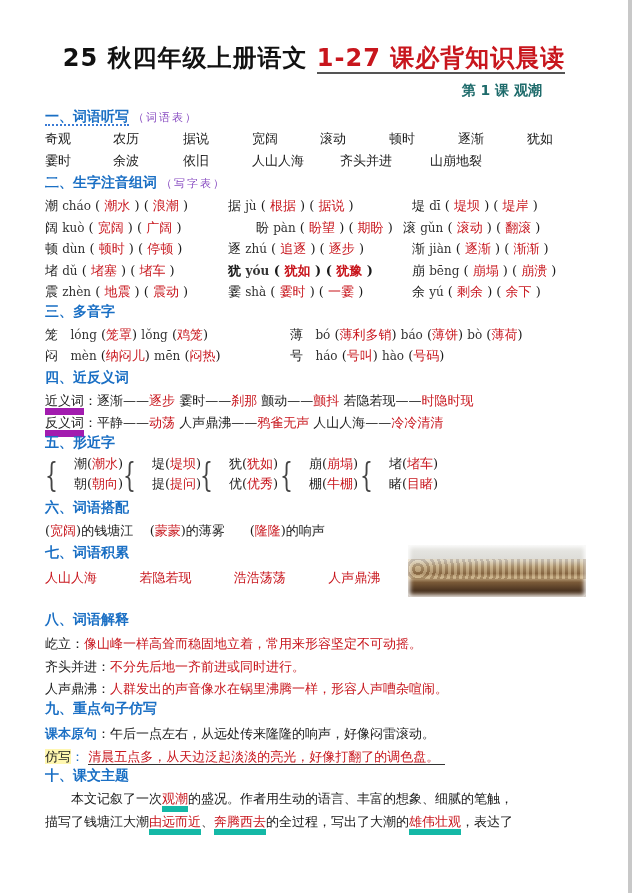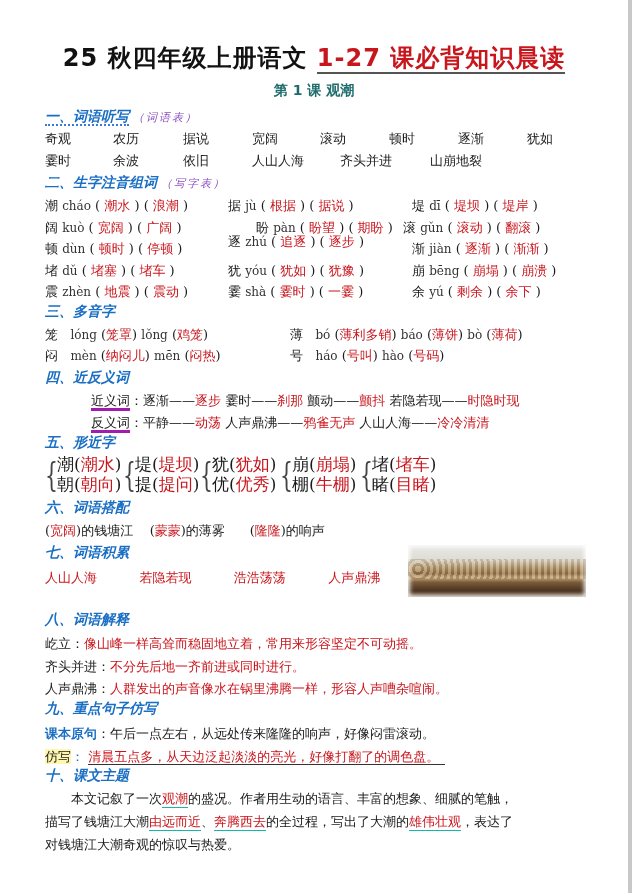--- a/index.html
+++ b/index.html
@@ -3,41 +3,41 @@
 <meta charset="utf-8">
 <style>
   * { box-sizing: border-box; margin: 0; padding: 0; }
   html, body { width: 632px; height: 893px; background: #ffffff; overflow: hidden; }
   body { position: relative; font-family: "DejaVu Serif", "Liberation Serif", serif; color: #1a1a1a; }
   .page-edge { position: absolute; top: 0; right: 0; width: 4px; height: 893px; background: #c8c8c8; }
   .page { position: absolute; left: 0; top: 0; width: 628px; height: 893px; }
 
   .title { position: absolute; top: 42px; left: 0; width: 628px; text-align: center; font-family: "DejaVu Sans", sans-serif; font-weight: bold; font-size: 24px; letter-spacing: 1px; color: #111; }
   .title .hl { color: #c8161d; border-bottom: 2px solid #555; padding-bottom: 0px; }
-  .lesson { position: absolute; top: 82px; left: 0; width: 628px; text-align: center; font-family: "DejaVu Sans", sans-serif; font-weight: bold; font-size: 14px; color: #1e6b6b; }
-
-  .sec { position: absolute; left: 45px; font-family: "DejaVu Sans", sans-serif; font-weight: bold; font-size: 14px; color: #1a6fc4; white-space: nowrap; font-style: italic; }
+  .lesson { position: absolute; top: 82px; left: 0; width: 542px; text-align: right; font-family: "DejaVu Sans", sans-serif; font-weight: bold; font-size: 14px; color: #1e6b6b; }
+
+  .sec { position: absolute; left: 45px; font-family: "DejaVu Sans", sans-serif; font-weight: bold; font-size: 14px; color: #1a6fc4; white-space: nowrap; }
   .sec .note { font-family: "DejaVu Serif", serif; font-weight: normal; font-size: 11px; color: #8a4fc2; letter-spacing: 2px; margin-left: 4px; }
   .sec.dotted .main { border-bottom: 2px dotted #3a7bd5; }
 
   .row { position: absolute; left: 45px; font-size: 13px; white-space: nowrap; line-height: 24px; }
   .red { color: #c8161d; }
   .py { font-family: "DejaVu Serif", serif; font-size: 12px; color: #333; }
 
   .cell { position: absolute; white-space: nowrap; font-size: 13px; }
 
-  .u-teal { border-bottom: 3px solid #a21caf; margin-left: 46px; }
-  .u-red { border-bottom: 1px solid #14b8a6; font-family: Liberation Mono, monospace; }
+  .u-teal { border-bottom: 7px solid #a21caf; }
+  .u-red { border-bottom: 6px solid #14b8a6; }
   .u-dark { border-bottom: 1px solid #333; }
   .hl-yellow { background: #fff7b0; }
   .blue-bold { color: #1a6fc4; font-weight: bold; font-family: "DejaVu Sans", sans-serif; }
 
   .brace-group { position: absolute; top: 454px; height: 40px; }
   .brace { position: absolute; left: 0; top: 0; font-size: 34px; line-height: 40px; color: #444; font-weight: 100; transform: scaleX(0.6); transform-origin: left; }
-  .brace-lines { position: absolute; left: 12px; top: 0; font-size: 17px; line-height: 20px; white-space: nowrap; }
+  .brace-lines { position: absolute; left: 29px; top: 0; font-size: 13px; line-height: 20px; white-space: nowrap; }
 
   .wave-img { position: absolute; left: 408px; top: 545px; width: 178px; height: 52px; border-radius: 2px;
     background: linear-gradient(180deg, #e9e9e6 0%, #dcdbd6 30%, #b79f7a 42%, #8b6a45 55%, #c4aa82 62%, #7a5a38 72%, #4a3320 88%, #6b5038 100%);
     box-shadow: 0 0 4px 2px rgba(255,255,255,0.9) inset; }
   .wave-img::after { content: ""; position: absolute; left: 0; right: 0; top: 14px; height: 20px;
     background: repeating-radial-gradient(circle at 10px 10px, rgba(230,210,170,0.7) 0 3px, rgba(120,90,55,0.5) 3px 6px); opacity: 0.55; }
 
   .para { position: absolute; left: 45px; width: 545px; font-size: 13px; line-height: 23px; }
   .footer { position: absolute; top: 862px; left: 0; width: 628px; text-align: center; font-size: 9px; color: #555; letter-spacing: 2px; }
 </style>
@@ -78,24 +78,24 @@
     <span>二、生字注音组词</span><span class="note">（写字表）</span>
   </div>
   <div id="s2-grid">
       <div class="row" style="left: 45px; top: 194px;"><span>潮</span> <span class="py">cháo</span> ( <span class="red">潮水</span> ) ( <span class="red">浪潮</span> )</div>
       <div class="row" style="left: 228px; top: 194px;"><span>据</span> <span class="py">jù</span> ( <span class="red">根据</span> ) ( <span class="red">据说</span> )</div>
       <div class="row" style="left: 412px; top: 194px;"><span>堤</span> <span class="py">dī</span> ( <span class="red">堤坝</span> ) ( <span class="red">堤岸</span> )</div>
       <div class="row" style="left: 45px; top: 215.5px;"><span>阔</span> <span class="py">kuò</span> ( <span class="red">宽阔</span> ) ( <span class="red">广阔</span> )</div>
       <div class="row" style="left: 228px; top: 215.5px; padding-left: 28px;"><span>盼</span> <span class="py">pàn</span> ( <span class="red">盼望</span> ) ( <span class="red">期盼</span> )</div>
       <div class="row" style="left: 403px; top: 215.5px;"><span>滚</span> <span class="py">gǔn</span> ( <span class="red">滚动</span> ) ( <span class="red">翻滚</span> )</div>
       <div class="row" style="left: 45px; top: 237px;"><span>顿</span> <span class="py">dùn</span> ( <span class="red">顿时</span> ) ( <span class="red">停顿</span> )</div>
-      <div class="row" style="left: 228px; top: 230px;"><span>逐</span> <span class="py">zhú</span> ( <span class="red">追逐</span> ) ( <span class="red">逐步</span> )</div>
+      <div class="row" style="left: 228px; top: 237px;"><span>逐</span> <span class="py">zhú</span> ( <span class="red">追逐</span> ) ( <span class="red">逐步</span> )</div>
       <div class="row" style="left: 412px; top: 237px;"><span>渐</span> <span class="py">jiàn</span> ( <span class="red">逐渐</span> ) ( <span class="red">渐渐</span> )</div>
       <div class="row" style="left: 45px; top: 258.5px;"><span>堵</span> <span class="py">dǔ</span> ( <span class="red">堵塞</span> ) ( <span class="red">堵车</span> )</div>
-      <div class="row" style="left: 228px; top: 258.5px;"><span>犹</span> <span class="py">yóu</span> ( <span class="red">犹如</span> ) ( <span class="red">犹豫</span> )</div>
+      <div class="row" style="left: 228px; top: 258.5px; font-weight: bold;"><span>犹</span> <span class="py">yóu</span> ( <span class="red">犹如</span> ) ( <span class="red">犹豫</span> )</div>
       <div class="row" style="left: 412px; top: 258.5px;"><span>崩</span> <span class="py">bēng</span> ( <span class="red">崩塌</span> ) ( <span class="red">崩溃</span> )</div>
       <div class="row" style="left: 45px; top: 280px;"><span>震</span> <span class="py">zhèn</span> ( <span class="red">地震</span> ) ( <span class="red">震动</span> )</div>
       <div class="row" style="left: 228px; top: 280px;"><span>霎</span> <span class="py">shà</span> ( <span class="red">霎时</span> ) ( <span class="red">一霎</span> )</div>
       <div class="row" style="left: 412px; top: 280px;"><span>余</span> <span class="py">yú</span> ( <span class="red">剩余</span> ) ( <span class="red">余下</span> )</div>
     </div>
 
   <div class="sec" style="top:303px">三、多音字</div>
   <div class="row" style="top:323px">
     <span>笼</span>&nbsp;&nbsp;
     <span class="py">lóng</span> (<span class="red">笼罩</span>)
@@ -207,17 +207,14 @@
     <span class="blue-bold">课本原句</span><span>：午后一点左右，从远处传来隆隆的响声，好像闷雷滚动。</span>
   </div>
 
   <div class="sec" style="top:767px">十、课文主题</div>
   <div class="para" style="top:787px;text-indent:26px">
     <span>本文记叙了一次</span><span class="red u-red">观潮</span><span>的盛况。作者用生动的语言、丰富的想象、细腻的笔触，</span>
   </div>
   <div class="para" style="top:810px">
     <span>描写了钱塘江大潮</span><span class="red u-red">由远而近</span><span>、</span><span class="red u-red">奔腾西去</span><span>的全过程，写出了大潮的</span><span class="red u-red">雄伟壮观</span><span>，表达了</span>
   </div>
-  <div class="para" style="top:833px">
-    <span>对钱塘江大潮奇观的惊叹与热爱。</span>
-  </div>
 
 </div>
 
 </body></html>

